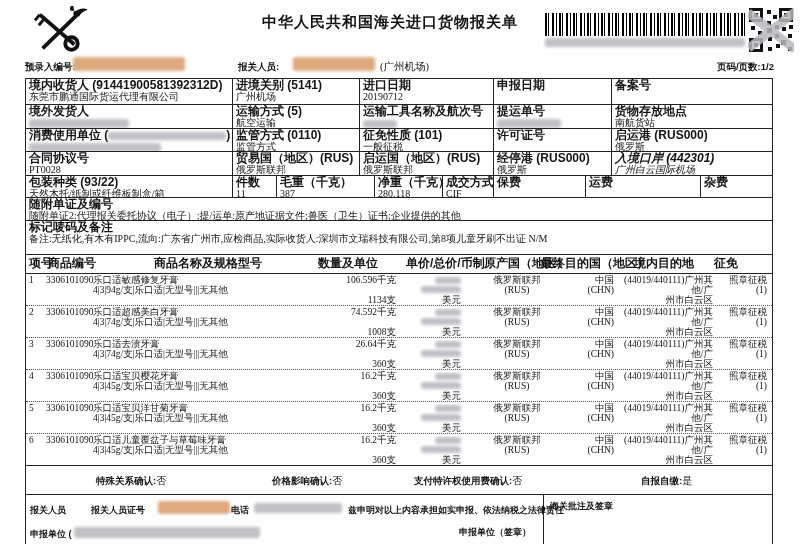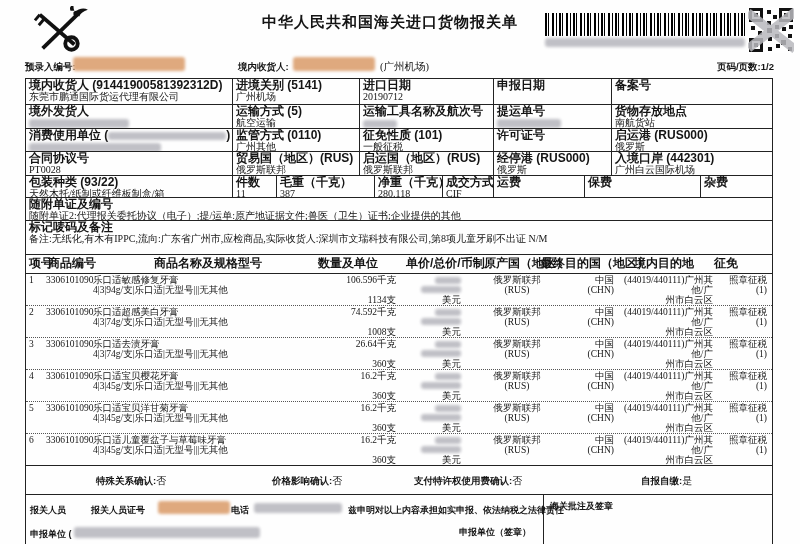--- a/index.html
+++ b/index.html
@@ -138,21 +138,21 @@
         <rect x="40" y="40" width="4" height="4"></rect>
     </g>
     <g fill="#b9b9be" opacity="0.85">
       <rect x="-6" y="19" width="60" height="9" transform="rotate(38 23 23)"></rect>
       <rect x="-6" y="19" width="60" height="9" transform="rotate(-38 23 23)"></rect>
     </g>
   </svg>
 
   <div class="pre-label" style="left:25px;top:61px;">预录入编号:</div>
   <div class="redact ro" style="left:73px;top:57px;width:112px;height:14px;"></div>
-  <div class="pre-label" style="left:238px;top:61px;">境内收货人:</div>
+  <div class="pre-label" style="left:238px;top:61px;">报关人员:</div>
   <div class="redact ro" style="left:293px;top:57px;width:82px;height:14px;"></div>
   <div class="serif-note" style="left:380px;top:60px;">(广州机场)</div>
   <div class="pre-label" style="left:690px;top:61px;width:84px;text-align:right;">页码/页数:1/2</div>
 
   <div class="doc">
 
     <div class="frow" style="height:26px;">
       <div class="fcell" style="flex:0 0 206px;">
         <div class="lbl">境内收货人 (91441900581392312D)</div>
         <div class="val">东莞市鹏通国际货运代理有限公司</div>
@@ -198,21 +198,21 @@
       </div>
     </div>
 
     <div class="frow" style="height:23px;">
       <div class="fcell" style="flex:0 0 206px;">
         <div class="lbl"><span>消费使用单位 (</span><span class="redact-inline rg" style="width:118px;height:8px;"></span><span>)</span></div>
         <div class="val"><span class="redact-inline rg" style="width:132px;height:9px;"></span></div>
       </div>
       <div class="fcell" style="flex:0 0 127px;">
         <div class="lbl">监管方式 (0110)</div>
-        <div class="val">广州其他</div>
+        <div class="val">监管方式</div>
       </div>
       <div class="fcell" style="flex:0 0 134px;">
         <div class="lbl">征免性质 (101)</div>
         <div class="val">一般征税</div>
       </div>
       <div class="fcell" style="flex:0 0 118px;">
         <div class="lbl">许可证号</div>
         <div class="val"></div>
       </div>
       <div class="fcell" style="flex:1;">
@@ -231,21 +231,21 @@
         <div class="val">俄罗斯联邦</div>
       </div>
       <div class="fcell" style="flex:0 0 134px;">
         <div class="lbl">启运国（地区）(RUS)</div>
         <div class="val">俄罗斯联邦</div>
       </div>
       <div class="fcell" style="flex:0 0 118px;">
         <div class="lbl">经停港 (RUS000)</div>
         <div class="val">俄罗斯</div>
       </div>
-      <div class="fcell" style="flex:1;">
+      <div class="fcell" style="flex:1;font-style:italic;">
         <div class="lbl">入境口岸 (442301)</div>
         <div class="val">广州白云国际机场</div>
       </div>
     </div>
 
     <div class="frow" style="height:22px;">
       <div class="fcell" style="flex:0 0 206px;">
         <div class="lbl">包装种类 (93/22)</div>
         <div class="val">天然木托/纸制或纤维板制盒/箱</div>
       </div>
@@ -258,26 +258,26 @@
         <div class="val">387</div>
       </div>
       <div class="fcell" style="flex:0 0 68px;">
         <div class="lbl">净重（千克）</div>
         <div class="val">280.118</div>
       </div>
       <div class="fcell" style="flex:0 0 51px;">
         <div class="lbl">成交方式 (1)</div>
         <div class="val">CIF</div>
       </div>
+      <div class="fcell" style="flex:0 0 92px;">
+        <div class="lbl">保费</div>
+        <div class="val"></div>
+      </div>
       <div class="fcell" style="flex:0 0 91px;">
         <div class="lbl">运费</div>
-        <div class="val"></div>
-      </div>
-      <div class="fcell" style="flex:0 0 92px;">
-        <div class="lbl">保费</div>
         <div class="val"></div>
       </div>
       <div class="fcell" style="flex:1;margin-left:24px;">
         <div class="lbl">杂费</div>
         <div class="val"></div>
       </div>
     </div>
 
     <div class="wide-row" style="height:23px;">
       <div class="lbl">随附单证及编号</div>

